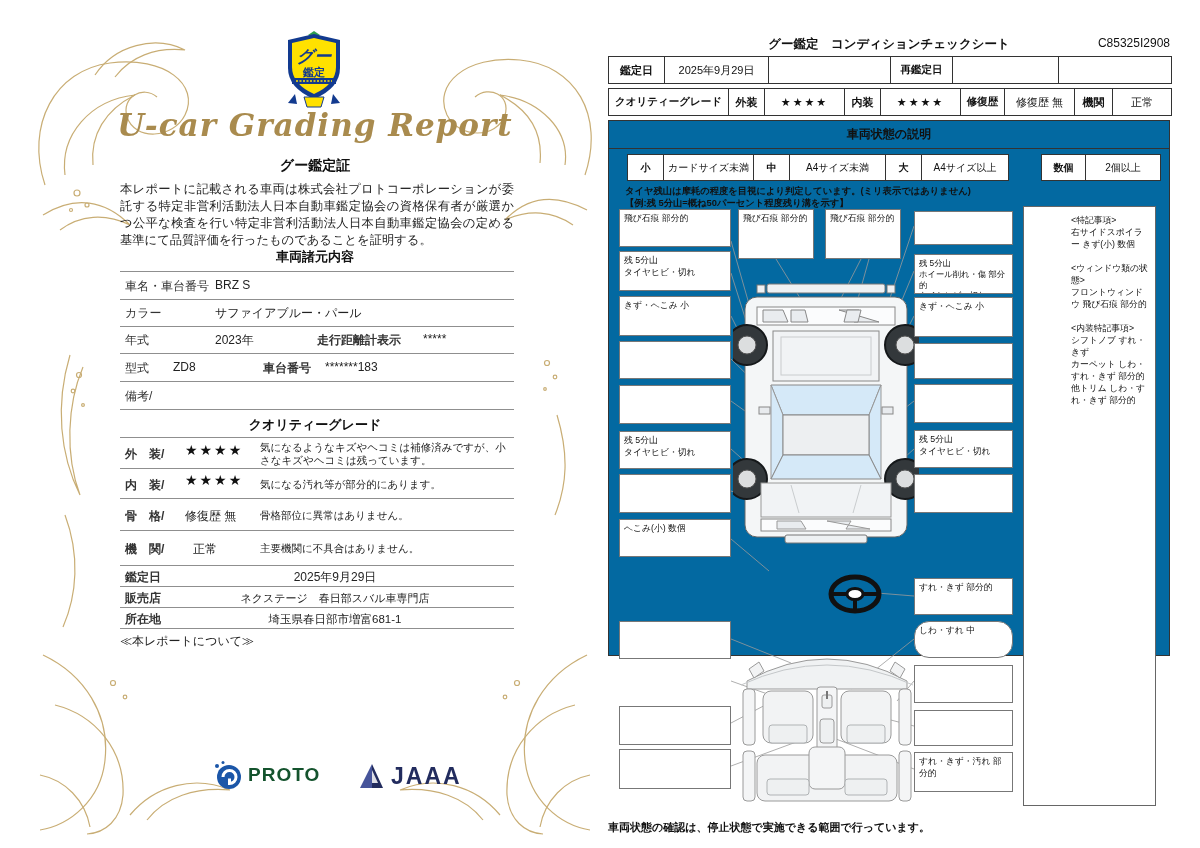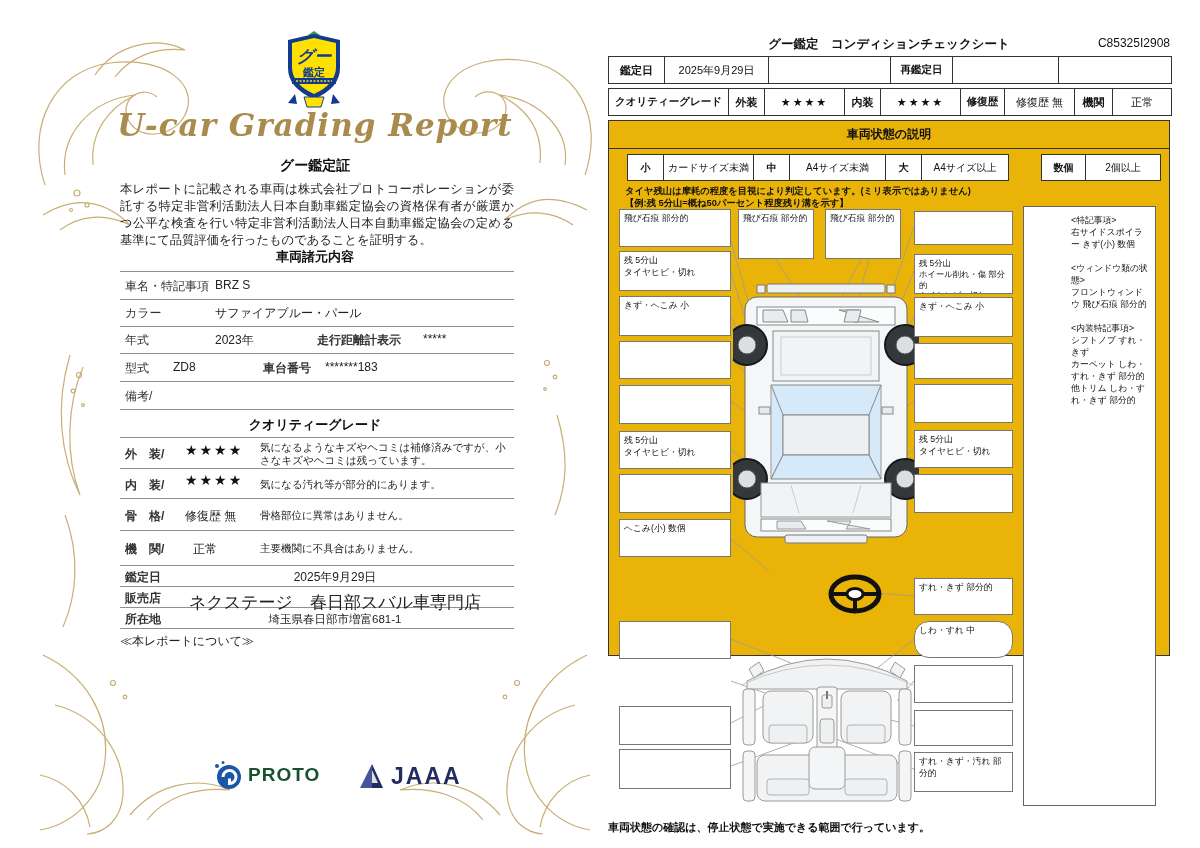--- a/index.html
+++ b/index.html
@@ -99,21 +99,21 @@
 
     <div class="abs center" style="left:130px;top:233px;width:300px;font-size:13px;font-weight:bold;color:#111;">車両諸元内容</div>
 
     <div class="hline" style="left:85px;top:256px;width:394px;"></div>
     <div class="hline" style="left:85px;top:284px;width:394px;"></div>
     <div class="hline" style="left:85px;top:311px;width:394px;"></div>
     <div class="hline" style="left:85px;top:338px;width:394px;"></div>
     <div class="hline" style="left:85px;top:366px;width:394px;"></div>
     <div class="hline" style="left:85px;top:394px;width:394px;"></div>
 
-    <div class="abs lbl" style="left:90px;top:263px;">車名・特記事項</div>
+    <div class="abs lbl" style="left:90px;top:263px;">車名・車台番号</div>
     <div class="abs val" style="left:180px;top:263px;">BRZ S</div>
     <div class="abs lbl" style="left:90px;top:290px;">カラー</div>
     <div class="abs val" style="left:180px;top:290px;">サファイアブルー・パール</div>
     <div class="abs lbl" style="left:90px;top:317px;">年式</div>
     <div class="abs val" style="left:180px;top:317px;">2023年</div>
     <div class="abs lbl" style="left:282px;top:317px;font-weight:bold;">走行距離計表示</div>
     <div class="abs val" style="left:388px;top:317px;">*****</div>
     <div class="abs lbl" style="left:90px;top:345px;">型式</div>
     <div class="abs val" style="left:138px;top:345px;">ZD8</div>
     <div class="abs lbl" style="left:228px;top:345px;font-weight:bold;">車台番号</div>
@@ -144,21 +144,21 @@
     <div class="abs val" style="left:158px;top:526px;">正常</div>
     <div class="abs desc" style="left:225px;top:527px;width:252px;">主要機関に不具合はありません。</div>
 
     <div class="hline" style="left:85px;top:571px;width:394px;"></div>
     <div class="hline" style="left:85px;top:592px;width:394px;"></div>
     <div class="hline" style="left:85px;top:613px;width:394px;"></div>
 
     <div class="abs lbl" style="left:90px;top:554px;font-weight:bold;">鑑定日</div>
     <div class="abs val center" style="left:150px;top:554px;width:300px;">2025年9月29日</div>
     <div class="abs lbl" style="left:90px;top:575px;font-weight:bold;">販売店</div>
-    <div class="abs val center" style="left:150px;top:576px;width:300px;font-size:17px;">ネクステージ　春日部スバル車専門店</div>
+    <div class="abs val center" style="left:150px;top:576px;width:300px;font-size:11px;">ネクステージ　春日部スバル車専門店</div>
     <div class="abs lbl" style="left:90px;top:596px;font-weight:bold;">所在地</div>
     <div class="abs val center" style="left:150px;top:597px;width:300px;font-size:11.5px;">埼玉県春日部市増富681-1</div>
 
     <div class="abs serif" style="left:85px;top:618px;font-size:12px;color:#222;">≪本レポートについて≫</div>
 
     <div class="abs" style="left:178px;top:745px;display:flex;align-items:center;gap:5px;">
       <svg width="30" height="30" viewBox="0 0 30 30">
         <circle cx="16" cy="17" r="12" fill="#1b56a8"></circle>
         <path d="M10 17 a6.5 6.5 0 1 1 6.5 6.5 l0 -5" fill="none" stroke="#ffffff" stroke-width="3"></path>
         <circle cx="4" cy="6" r="2" fill="#1b56a8"></circle>
@@ -196,21 +196,21 @@
       <div class="cell b" style="width:36px;">外装</div>
       <div class="cell" style="width:80px;letter-spacing:2px;">★★★★</div>
       <div class="cell b" style="width:36px;">内装</div>
       <div class="cell" style="width:80px;letter-spacing:2px;">★★★★</div>
       <div class="cell b" style="width:44px;font-size:10.5px;">修復歴</div>
       <div class="cell" style="width:70px;">修復歴 無</div>
       <div class="cell b" style="width:38px;">機関</div>
       <div class="cell" style="width:58px;">正常</div>
     </div>
 
-    <div class="abs" style="left:608px;top:120px;width:562px;height:536px;border:1.2px solid #333;box-sizing:border-box;background:#eab308;">
+    <div class="abs" style="left:608px;top:120px;width:562px;height:536px;border:1.2px solid #333;box-sizing:border-box;background:#0369a1;">
 
       <div class="abs center" style="left:0;top:0;width:560px;height:27px;line-height:27px;font-size:12px;font-weight:bold;border-bottom:1px solid #333;color:#111;">車両状態の説明</div>
 
       <div class="tbl" style="left:18px;top:33px;width:380px;height:25px;border-width:1px;">
         <div class="cell b" style="width:36px;font-size:10px;">小</div>
         <div class="cell" style="width:90px;font-size:10px;">カードサイズ未満</div>
         <div class="cell b" style="width:36px;font-size:10px;">中</div>
         <div class="cell" style="width:96px;font-size:10px;">A4サイズ未満</div>
         <div class="cell b" style="width:36px;font-size:10px;">大</div>
         <div class="cell" style="width:86px;font-size:10px;">A4サイズ以上</div>

